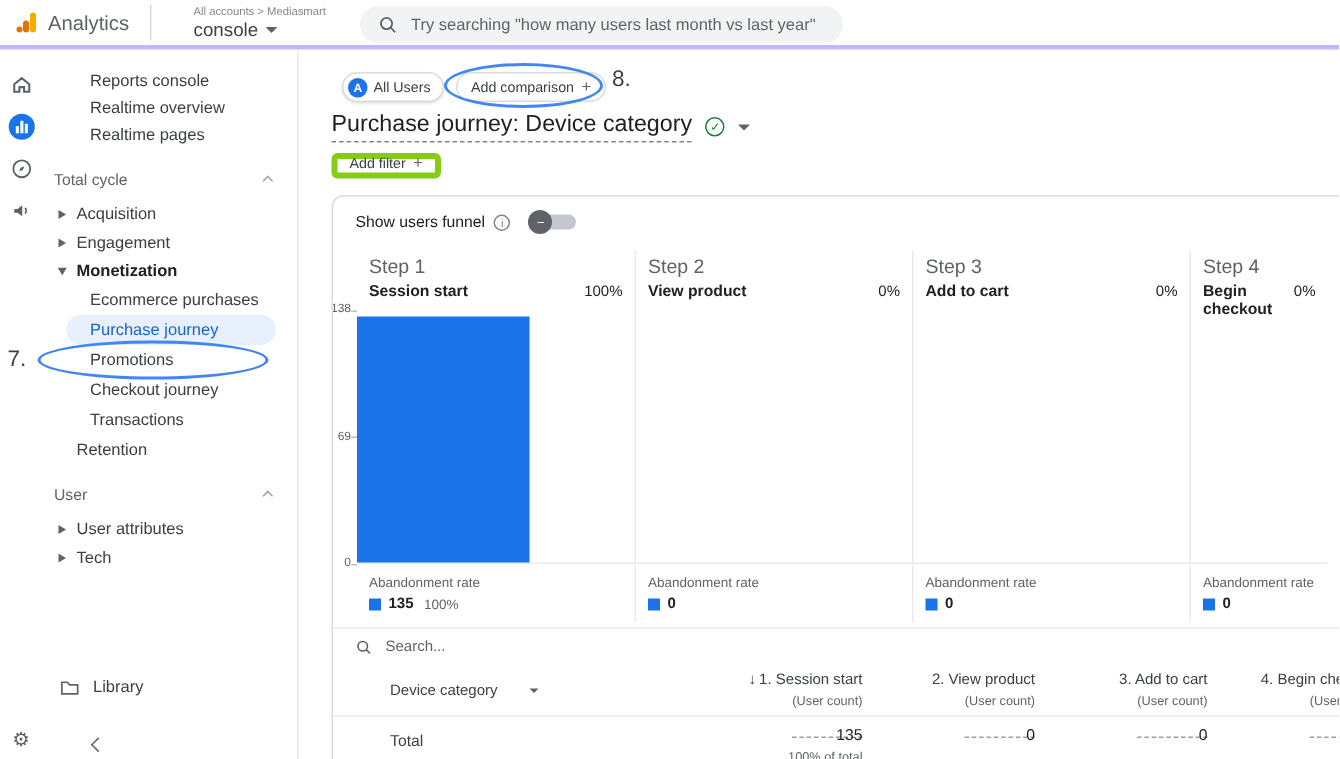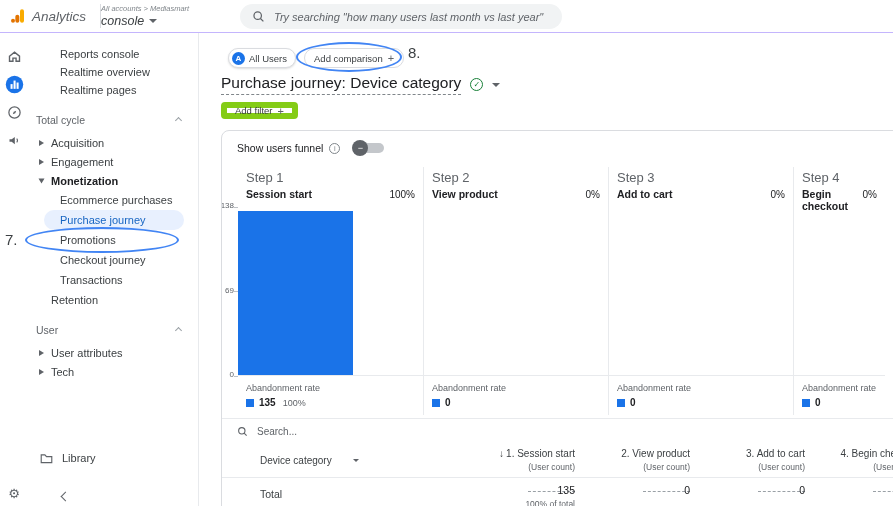--- a/index.html
+++ b/index.html
@@ -1,23 +1,23 @@
 <!DOCTYPE html>
 <html><head>
 <meta charset="utf-8">
 <style>
 *{box-sizing:border-box;margin:0;padding:0;}
 body{background:#fff;}
 .app{position:relative;width:893px;height:506px;overflow:hidden;background:#fff;color:#3c4043;font-family:"Liberation Sans","DejaVu Sans",sans-serif;}
 
 
-.topbar{position:absolute;left:0;top:0;width:100%;height:33px;background:#fff;border-bottom:1px solid #c4b5fd;display:flex;align-items:center;z-index:6;font-style:italic;}
+.topbar{position:absolute;left:0;top:0;width:100%;height:33px;background:#fff;border-bottom:3px solid #c4b5fd;display:flex;align-items:center;z-index:6;}
 .logo{display:flex;align-items:center;gap:6px;padding-left:10px;cursor:pointer;}
 .logo-text{font-size:13.5px;color:#5f6368;}
-.account{margin-left:14px;padding-left:0;border-left:1px solid #dadce0;cursor:pointer;}
+.account{margin-left:14px;padding-left:28px;border-left:1px solid #dadce0;cursor:pointer;}
 .crumb{font-size:7.5px;color:#80868b;}
 .account-row{font-size:12.5px;color:#3c4043;display:flex;align-items:center;gap:5px;margin-top:1px;}
 .caret-down{width:0;height:0;border-left:4px solid transparent;border-right:4px solid transparent;border-top:4px solid #5f6368;display:inline-block;}
 .caret-down.small{border-left-width:3px;border-right-width:3px;border-top-width:3.5px;}
 .search{position:absolute;left:240px;top:4px;width:322px;height:25px;background:#f1f3f4;border-radius:13px;display:flex;align-items:center;gap:9px;padding:0 12px;font-size:11px;color:#5f6368;cursor:text;}
 
 
 .rail{position:absolute;left:0;top:33px;bottom:0;width:28px;background:#fff;display:flex;flex-direction:column;align-items:center;padding-top:13px;gap:8px;z-index:4;}
 .rail-btn{width:20px;height:20px;display:flex;align-items:center;justify-content:center;cursor:pointer;}
 .rail-gear{position:absolute;bottom:5px;left:0;width:28px;text-align:center;font-size:13px;color:#5f6368;cursor:pointer;}
@@ -42,21 +42,21 @@
 .main{position:absolute;left:199px;top:33px;right:0;bottom:0;background:#fff;}
 .chips{position:absolute;left:29px;top:15px;display:flex;gap:8px;align-items:center;}
 .chip{height:20px;border:1px solid #dadce0;border-radius:11px;display:flex;align-items:center;font-size:9.5px;color:#3c4043;background:#fff;cursor:pointer;}
 .chip.all-users{padding:0 8px 0 3px;gap:4px;box-shadow:0 1px 2px rgba(60,64,67,.18);}
 .chip-avatar{width:13px;height:13px;border-radius:50%;background:#1a73e8;color:#fff;font-size:8px;font-weight:bold;display:flex;align-items:center;justify-content:center;}
 .chip.add-comparison{padding:0 9px;gap:5px;}
 .plus{font-size:11px;color:#5f6368;}
 .title-row{position:absolute;left:22px;top:41px;display:flex;align-items:center;gap:9px;}
 .page-title{font-size:15.5px;font-weight:normal;color:#202124;border-bottom:1px dashed #80868b;padding-bottom:2px;cursor:pointer;}
 .verified{width:13px;height:13px;border:1px solid #188038;border-radius:50%;color:#188038;font-size:8px;display:flex;align-items:center;justify-content:center;flex:none;}
-.add-filter{position:absolute;left:22px;top:69px;height:17px;border:6px solid #84cc16;border-radius:4px;padding:0 8px;display:flex;align-items:center;gap:5px;font-size:9.5px;color:#3c4043;cursor:pointer;background:#fff;}
+.add-filter{position:absolute;left:22px;top:69px;height:17px;border:4px solid #84cc16;border-radius:4px;padding:0 8px;display:flex;align-items:flex-end;gap:5px;font-size:9.5px;color:#3c4043;cursor:pointer;background:#fff;}
 
 
 .card{position:absolute;left:22px;top:97px;width:700px;height:430px;border:1px solid #dadce0;border-radius:8px;background:#fff;overflow:hidden;}
 .toggle-row{position:absolute;left:15px;top:9px;display:flex;align-items:center;gap:6px;}
 .toggle-label{font-size:10.5px;color:#202124;}
 .info{width:11px;height:11px;border:1px solid #80868b;border-radius:50%;color:#80868b;font-size:7.5px;display:flex;align-items:center;justify-content:center;cursor:pointer;}
 .toggle{position:relative;width:32px;height:16px;margin-left:6px;display:inline-block;cursor:pointer;}
 .track{position:absolute;left:3px;right:0;top:3px;height:10px;border-radius:5px;background:#c4c7cb;}
 .knob{position:absolute;left:0;top:0;width:16px;height:16px;border-radius:50%;background:#5f6368;color:#fff;font-size:9px;display:flex;align-items:center;justify-content:center;}
 

